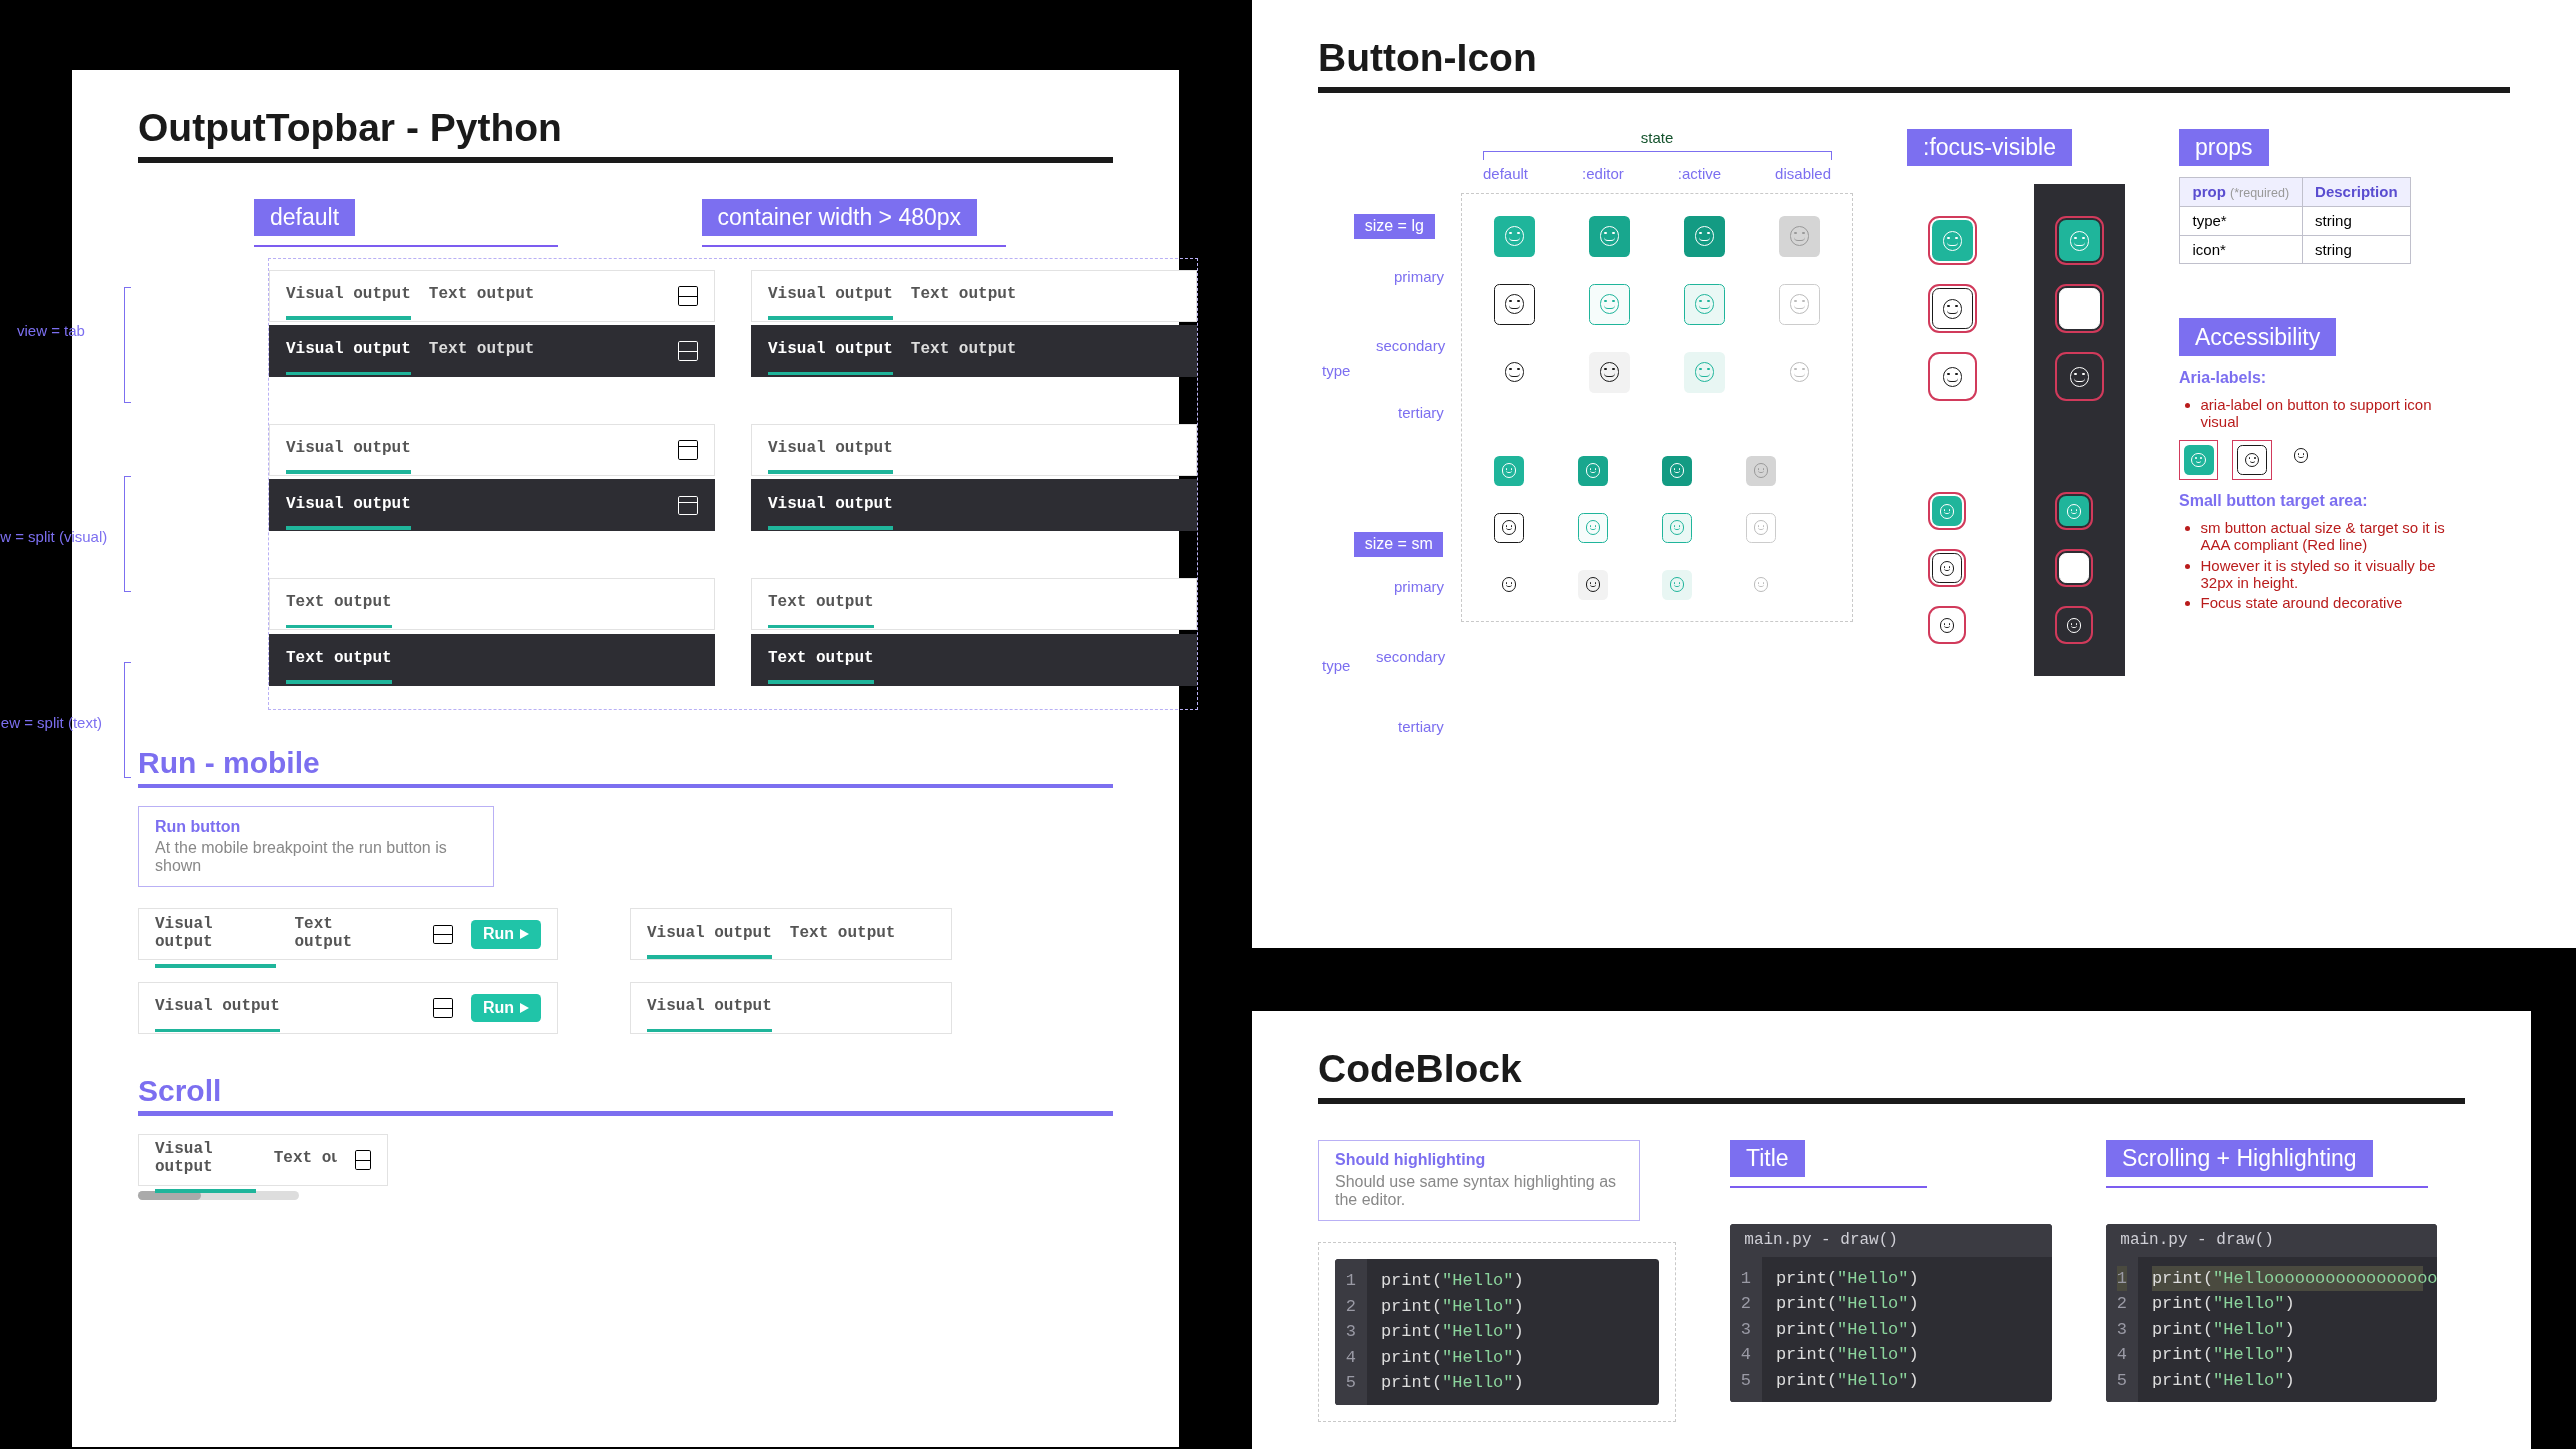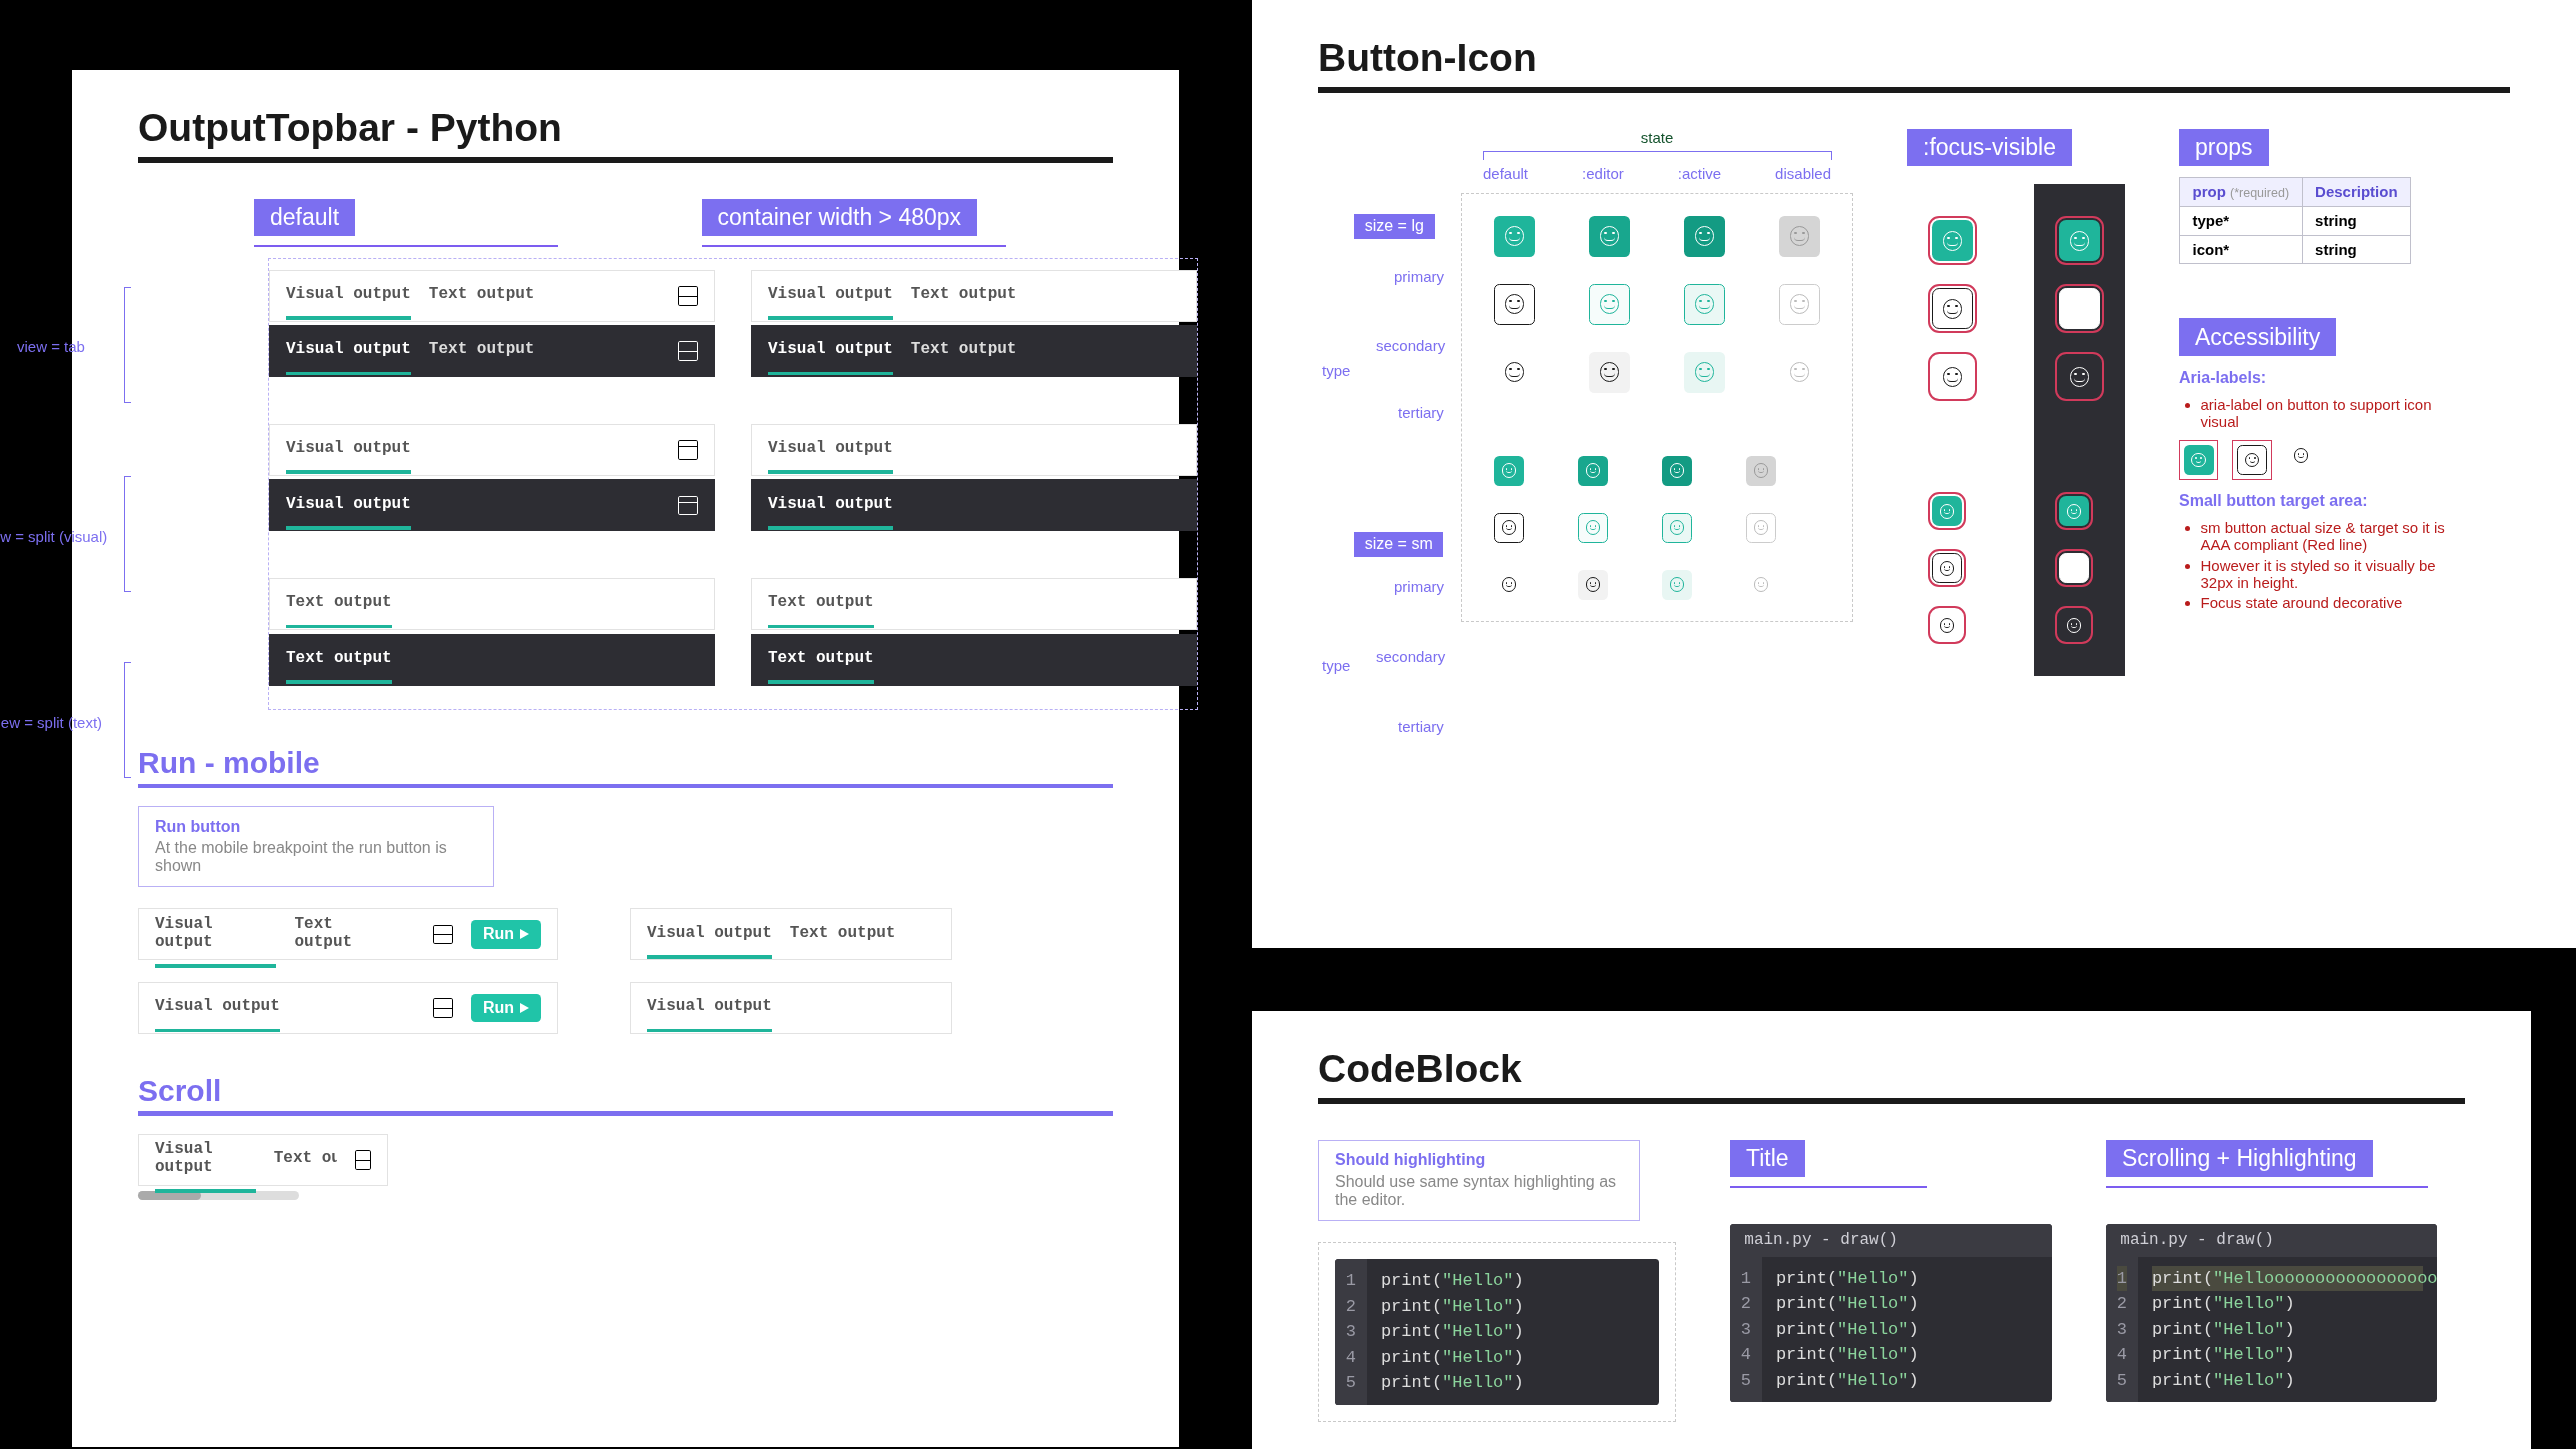--- a/index.html
+++ b/index.html
@@ -72,21 +72,21 @@
 .ib.sm .face{width:14.3px;height:14.3px;}
 .ib.sm .face::before,.ib.sm .face::after{width:1.8px;height:1.8px;top:3.6px;}
 .ib.sm .face::before{left:2.7px;}.ib.sm .face::after{right:2.7px;}
 .focus-col { }
 .focus-box { display:flex; gap:36px; margin-top:18px;}
 .focus-light, .focus-dark { padding:36px 25px; display:flex; flex-direction:column; gap:27px; }
 .focus-dark { background:#2d2d33; }
 .fring { outline:2.7px solid #d13a5b; outline-offset:2.7px; border-radius:7.2px; }
 .props-col { }
 .ptable { border-collapse:collapse; font-size:15px; margin-top:10.7px;}
-.ptable th,.ptable td { border:0.9px solid #c0c0cc; padding:5.4px 12.5px; text-align:left;font-weight:bold; }
+.ptable th,.ptable td { border:0.9px solid #c0c0cc; padding:5.4px 12.5px; text-align:left; }
 .ptable th { background:#efeffe; color:#5a4dd0; font-weight:600;}
 .req { color:#999; font-size:12.5px; font-weight:400;}
 .acc-list { font-size:15px; color:#b91c1c; margin-top:9px;}
 .acc-list li { margin-left:21.5px; margin-bottom:3.6px;}
 .acc-head { color:#7c6ff0; font-weight:600; font-size:16px; margin-top:12.5px;}
 .target-row{display:flex;gap:14.3px;margin:10.7px 0;}
 .redbox{border:0.9px solid #d13a5b;padding:3.6px;}
 
 
 .cbp { left:1252px; top:1011px; width:1279px; height:438px; }
@@ -105,21 +105,21 @@
 <body>
 
 <div class="panel otb">
   <div class="panel-title">OutputTopbar - Python</div>
   <div class="panel-rule"></div>
 
   <div class="otb-grid">
 
     <div class="otb-labels">
       <span class="otb-bracket" style="top:88px;height:116px;left:98px;"></span>
-      <span class="otb-label" style="top:139px;left:-9px;">view = tab</span>
+      <span class="otb-label" style="top:123px;left:-9px;">view = tab</span>
       <span class="otb-bracket" style="top:277px;height:116px;left:98px;"></span>
       <span class="otb-label" style="top:329px;left:-45px;">view = split (visual)</span>
       <span class="otb-bracket" style="top:463px;height:116px;left:98px;"></span>
       <span class="otb-label" style="top:515px;left:-36px;">view = split (text)</span>
     </div>
 
     <div class="col" style="margin-left:116px;">
       <div class="col-header">
         <span class="tag">default</span>
         <div class="col-rule"></div>

